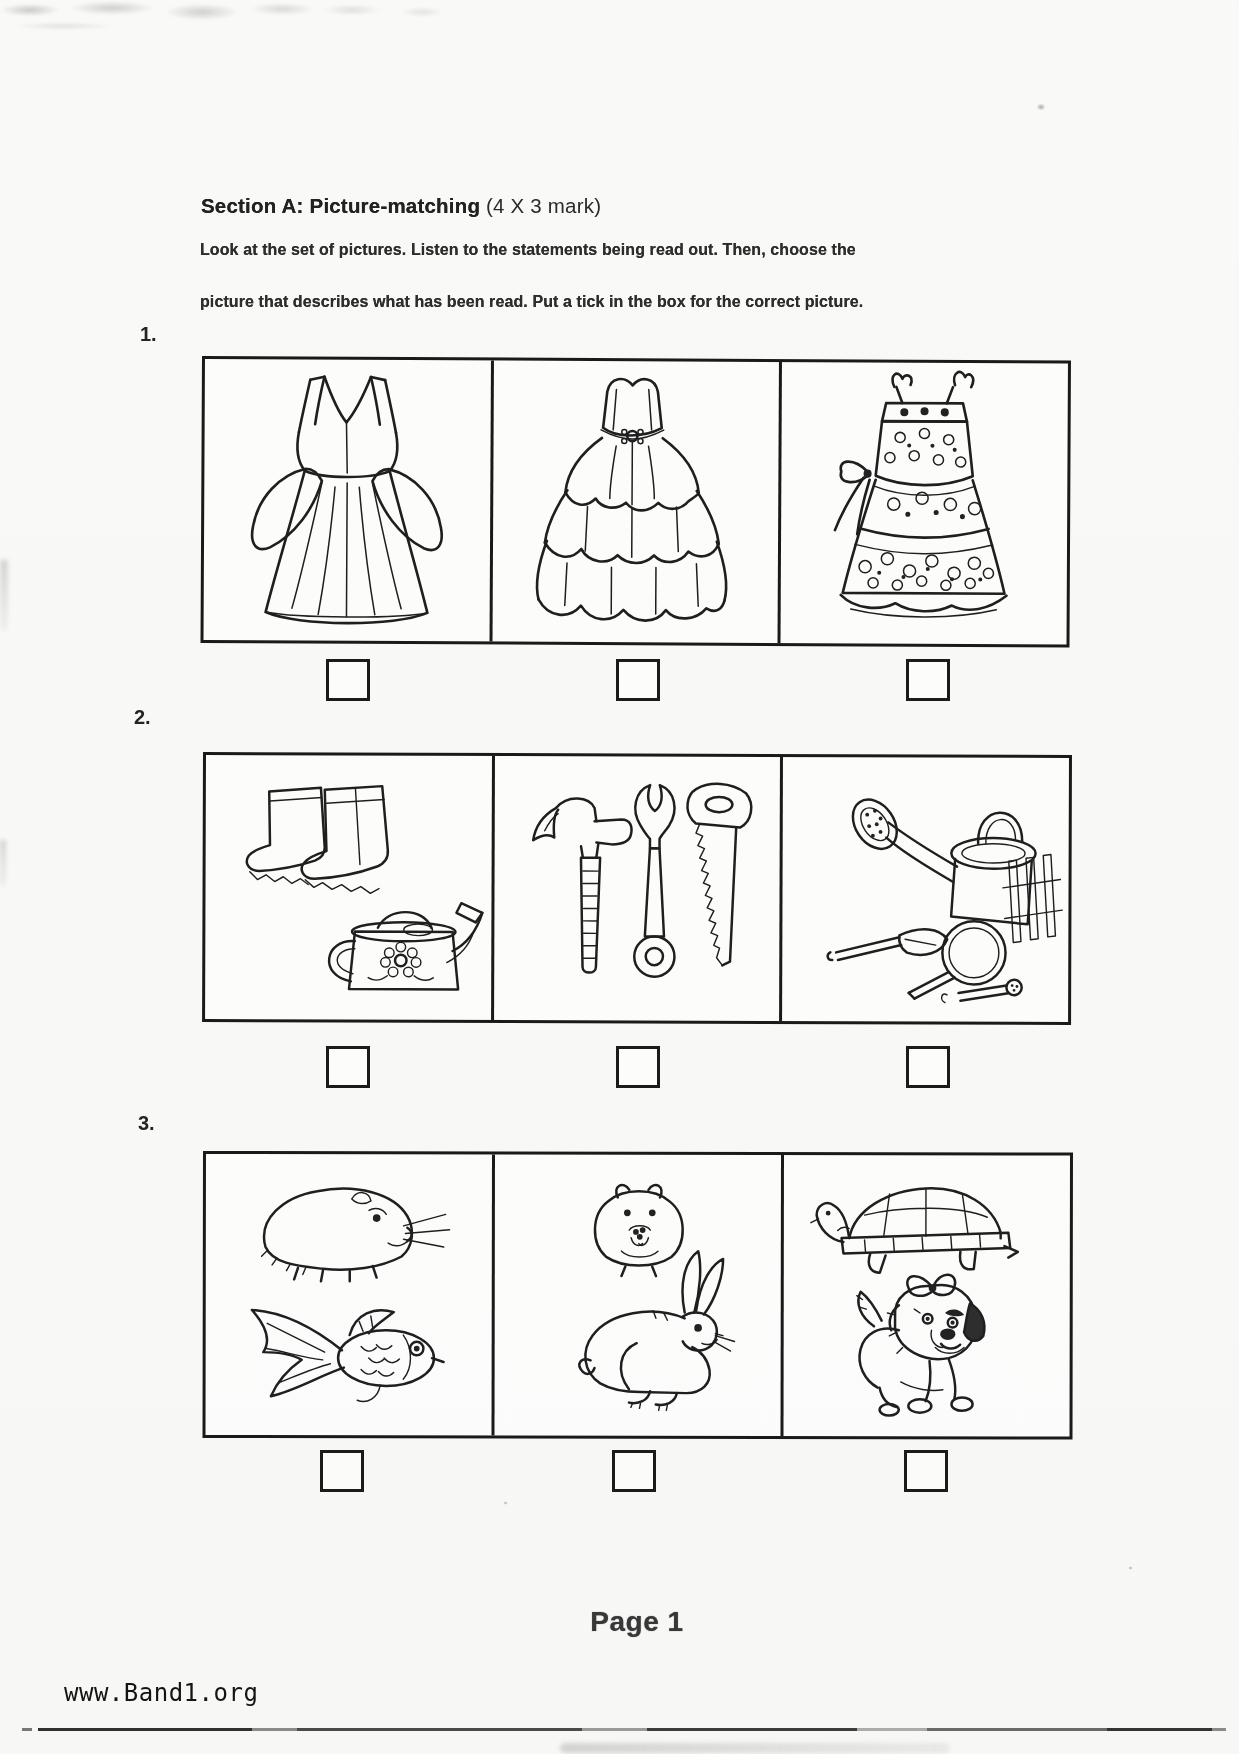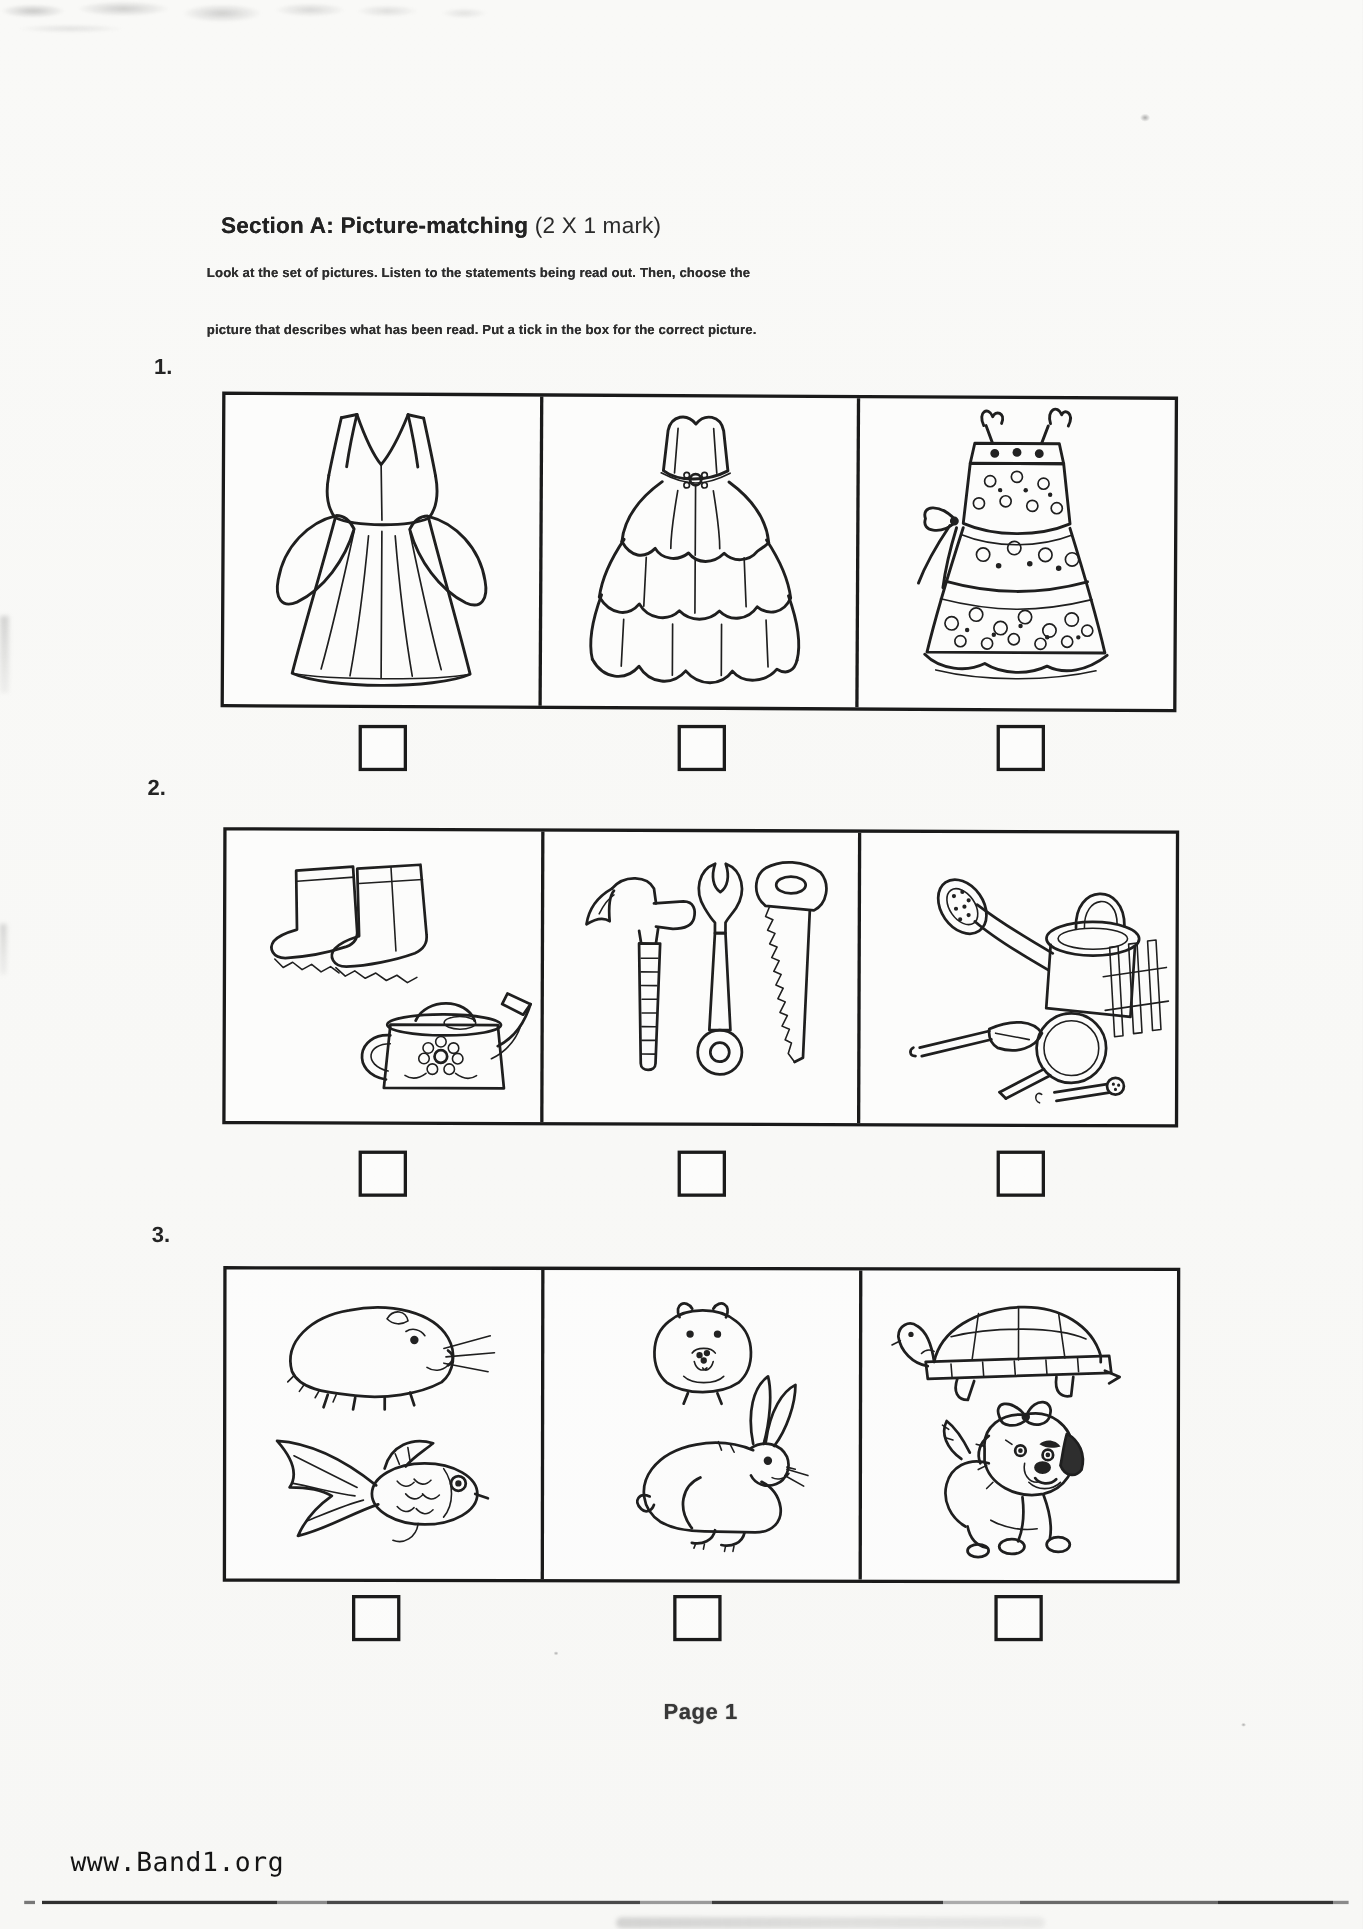--- a/index.html
+++ b/index.html
@@ -18,21 +18,21 @@
       radial-gradient(ellipse 46px 9px at 282px 9px, rgba(150,150,150,.32), transparent 70%),
       radial-gradient(ellipse 40px 8px at 352px 10px, rgba(155,155,155,.28), transparent 70%),
       radial-gradient(ellipse 30px 7px at 422px 12px, rgba(160,160,160,.25), transparent 70%),
       radial-gradient(ellipse 70px 6px at 64px 26px, rgba(150,150,150,.22), transparent 70%);
   }
   .speck{position:absolute;border-radius:50%;background:radial-gradient(rgba(110,110,110,.55),transparent 65%);}
   .edge-smudge{position:absolute;left:0;filter:blur(2px);background:linear-gradient(180deg,rgba(130,130,130,.30),rgba(160,160,160,.10));}
   .heading{position:absolute;left:201px;top:194px;font-size:20.5px;font-weight:bold;
     color:#222;text-shadow:0 0 .6px #333;letter-spacing:.2px;}
   .heading .marks{font-weight:normal;text-shadow:none;color:#2b2b2b;}
-  .instr{position:absolute;left:188px;font-size:12px;font-weight:bold;color:#2d2d2d;
+  .instr{position:absolute;left:200px;font-size:16px;font-weight:bold;color:#2d2d2d;
     letter-spacing:.1px;white-space:nowrap;text-shadow:0 0 .3px #444;}
   .instr1{top:241px;} .instr2{top:281px;margin-top:12px;}
   .qnum{position:absolute;font-size:20px;font-weight:bold;color:#242424;}
   .sheet-table{
     position:absolute;display:flex;border:3px solid #1a1a1a;box-sizing:border-box;
     background:rgba(255,255,255,.55);transform-origin:left top;
   }
   .sheet-table.t1{left:202px;top:356px;width:869px;height:287px;transform:rotate(.30deg);}
   .sheet-table.t2{left:203px;top:752px;width:869px;height:270px;transform:rotate(.20deg);}
   .sheet-table.t3{left:203px;top:1151px;width:870px;height:287px;transform:rotate(.10deg);}
@@ -44,22 +44,22 @@
   .art .thin{stroke-width:1.5;}
   .art .fillink{fill:#222;stroke:none;}
   .art .darkfill{fill:#2e2e2e;stroke:#1f1f1f;}
   .checkbox{
     position:absolute;width:44px;height:42px;border:3px solid #1b1b1b;box-sizing:border-box;
     background:rgba(255,255,255,.5);cursor:pointer;
   }
   .cb-r1{top:659px;} .cb-r2{top:1046px;} .cb-r3{top:1450px;}
   .cb-c1{left:326px;} .cb-c2{left:616px;} .cb-c3{left:906px;}
   .cb-r3.cb-c1{left:320px;} .cb-r3.cb-c2{left:612px;} .cb-r3.cb-c3{left:904px;}
-  .page-label{position:absolute;left:552px;top:1546px;width:170px;text-align:center;
-    font-size:20px;font-weight:bold;color:#383838;text-shadow:0 0 1px #666;letter-spacing:.5px;}
+  .page-label{position:absolute;left:552px;top:1606px;width:170px;text-align:center;
+    font-size:28px;font-weight:bold;color:#383838;text-shadow:0 0 1px #666;letter-spacing:.5px;}
   .website{position:absolute;left:44px;top:1679px;font-size:24px;
     font-family:"DejaVu Sans Mono","Liberation Mono",monospace;color:#141414;letter-spacing:.5px;margin-left:20px;}
   .bottom-line{position:absolute;left:22px;top:1728px;width:1204px;height:3px;
     background:linear-gradient(90deg,#777 0 10px,transparent 10px 16px,#303030 16px 230px,
       #8a8a8a 230px 275px,#4a4a4a 275px 560px,#9a9a9a 560px 625px,#3d3d3d 625px 835px,
       #ababab 835px 905px,#6a6a6a 905px 1085px,#343434 1085px 1190px,#8a8a8a 1190px 1204px);}
   .bottom-smudge{position:absolute;left:560px;top:1743px;width:390px;height:10px;border-radius:5px;
     filter:blur(2px);background:linear-gradient(90deg,rgba(145,145,145,.35),rgba(170,170,170,.18));}
 </style>
 </head>
@@ -68,21 +68,21 @@
 <div id="page">
 
   <div class="scan-noise top-noise"></div>
   <div class="speck" style="left:1036px;top:103px;width:10px;height:8px;"></div>
   <div class="speck" style="left:503px;top:1501px;width:5px;height:4px;"></div>
   <div class="speck" style="left:1128px;top:1566px;width:5px;height:4px;"></div>
   <div class="edge-smudge" style="top:560px;width:8px;height:70px;"></div>
   <div class="edge-smudge" style="top:840px;width:6px;height:46px;"></div>
 
   <div class="heading">
-    <span>Section A: Picture-matching</span><span class="marks"> (2 X 1 mark)</span>
+    <span>Section A: Picture-matching</span><span class="marks"> (4 X 3 mark)</span>
   </div>
   <div class="instr instr1">Look at the set of pictures. Listen to the statements being read out. Then, choose the</div>
   <div class="instr instr2">picture that describes what has been read. Put a tick in the box for the correct picture.</div>
 
   <div class="qnum" style="left:140px;top:323px;">1.</div>
 
   <div class="sheet-table t1">
     <div class="sheet-cell">
       <svg class="art" viewBox="0 0 240 270" preserveAspectRatio="xMidYMid meet" aria-label="sleeveless gown with sequined hip panels">
         <defs>

